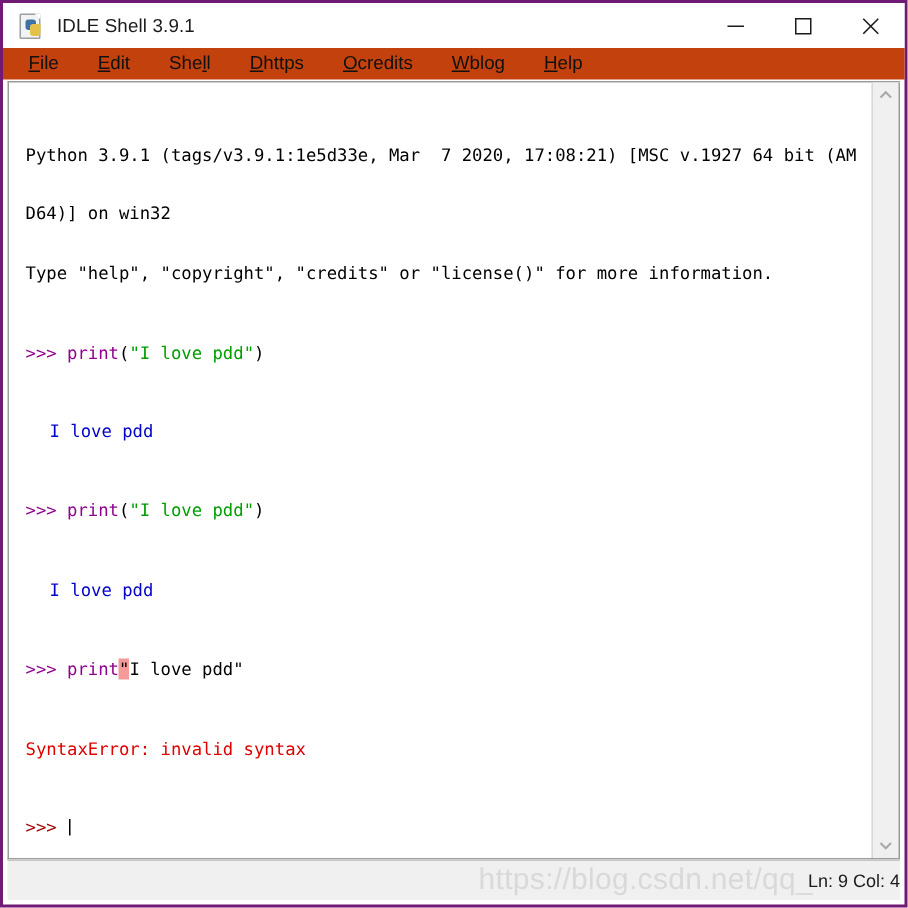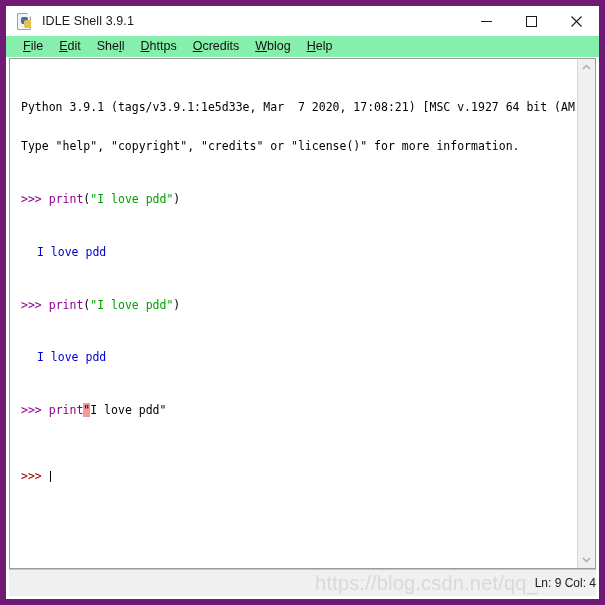--- a/index.html
+++ b/index.html
@@ -17,21 +17,21 @@
 
   
   #window {
     position: absolute;
     left: 0;
     top: 0;
     width: 605px;
     height: 605px;
     box-sizing: border-box;
     background: #ffffff;
-    border: 6px solid #701a75;
+    border: 2px solid #701a75;
     display: flex;
     flex-direction: column;
   }
 
   
   #titlebar {
     height: 30px;
     flex: 0 0 30px;
     background: #ffffff;
     display: flex;
@@ -98,25 +98,25 @@
     display: flex;
     align-items: center;
     justify-content: center;
   }
   .wctl svg { display: block; }
 
   
   #menubar {
     height: 21px;
     flex: 0 0 21px;
-    background: #86efac;
+    background: #c2410c;
     display: flex;
     align-items: flex-start;
     padding-left: 9px;
-    gap: 0px;
+    gap: 10px;
   }
   .menu-item {
     font-size: 12.5px;
     color: #111111;
     padding: 0 8px 0 8px;
     white-space: nowrap;
     line-height: 21px;
   }
   .menu-item u { text-decoration: underline; }
 
@@ -253,32 +253,34 @@
     <div class="menu-item"><u>O</u><span>credits</span></div>
     <div class="menu-item"><u>W</u><span>blog</span></div>
     <div class="menu-item"><u>H</u><span>elp</span></div>
   </div>
 
   <div id="shell-outer">
 
     <div id="shell-text">
 
       <div class="line"><span class="c-black">Python 3.9.1 (tags/v3.9.1:1e5d33e, Mar  7 2020, 17:08:21) [MSC v.1927 64 bit (AM</span></div>
+      <div class="line"><span class="c-black">D64)] on win32</span></div>
       <div class="line"><span class="c-black">Type "help", "copyright", "credits" or "license()" for more information.</span></div>
 
       <div class="line"><span class="c-purple">&gt;&gt;&gt; </span><span class="c-purple">print</span><span class="c-black">(</span><span class="c-green">"I love pdd"</span><span class="c-black">)</span></div>
 
       <div class="line"><span class="c-blue">I love pdd</span></div>
 
       <div class="line"><span class="c-purple">&gt;&gt;&gt; </span><span class="c-purple">print</span><span class="c-black">(</span><span class="c-green">"I love pdd"</span><span class="c-black">)</span></div>
 
       <div class="line"><span class="c-blue">I love pdd</span></div>
 
       <div class="line"><span class="c-purple">&gt;&gt;&gt; </span><span class="c-purple">print</span><span class="hl-quote">"</span><span class="c-black">I love pdd"</span></div>
 
+      <div class="line"><span class="c-red">SyntaxError: invalid syntax</span></div>
 
       <div class="line"><span class="c-maroon">&gt;&gt;&gt; </span><span class="caret"></span></div>
 
     </div>
 
     <div id="vscroll">
       <div class="sb-arrow">
         <svg width="9" height="7" viewBox="0 0 9 7">
           <polyline points="1,5 4.5,1.5 8,5" fill="none" stroke="#a8a8a8" stroke-width="1.4"></polyline>
         </svg>

